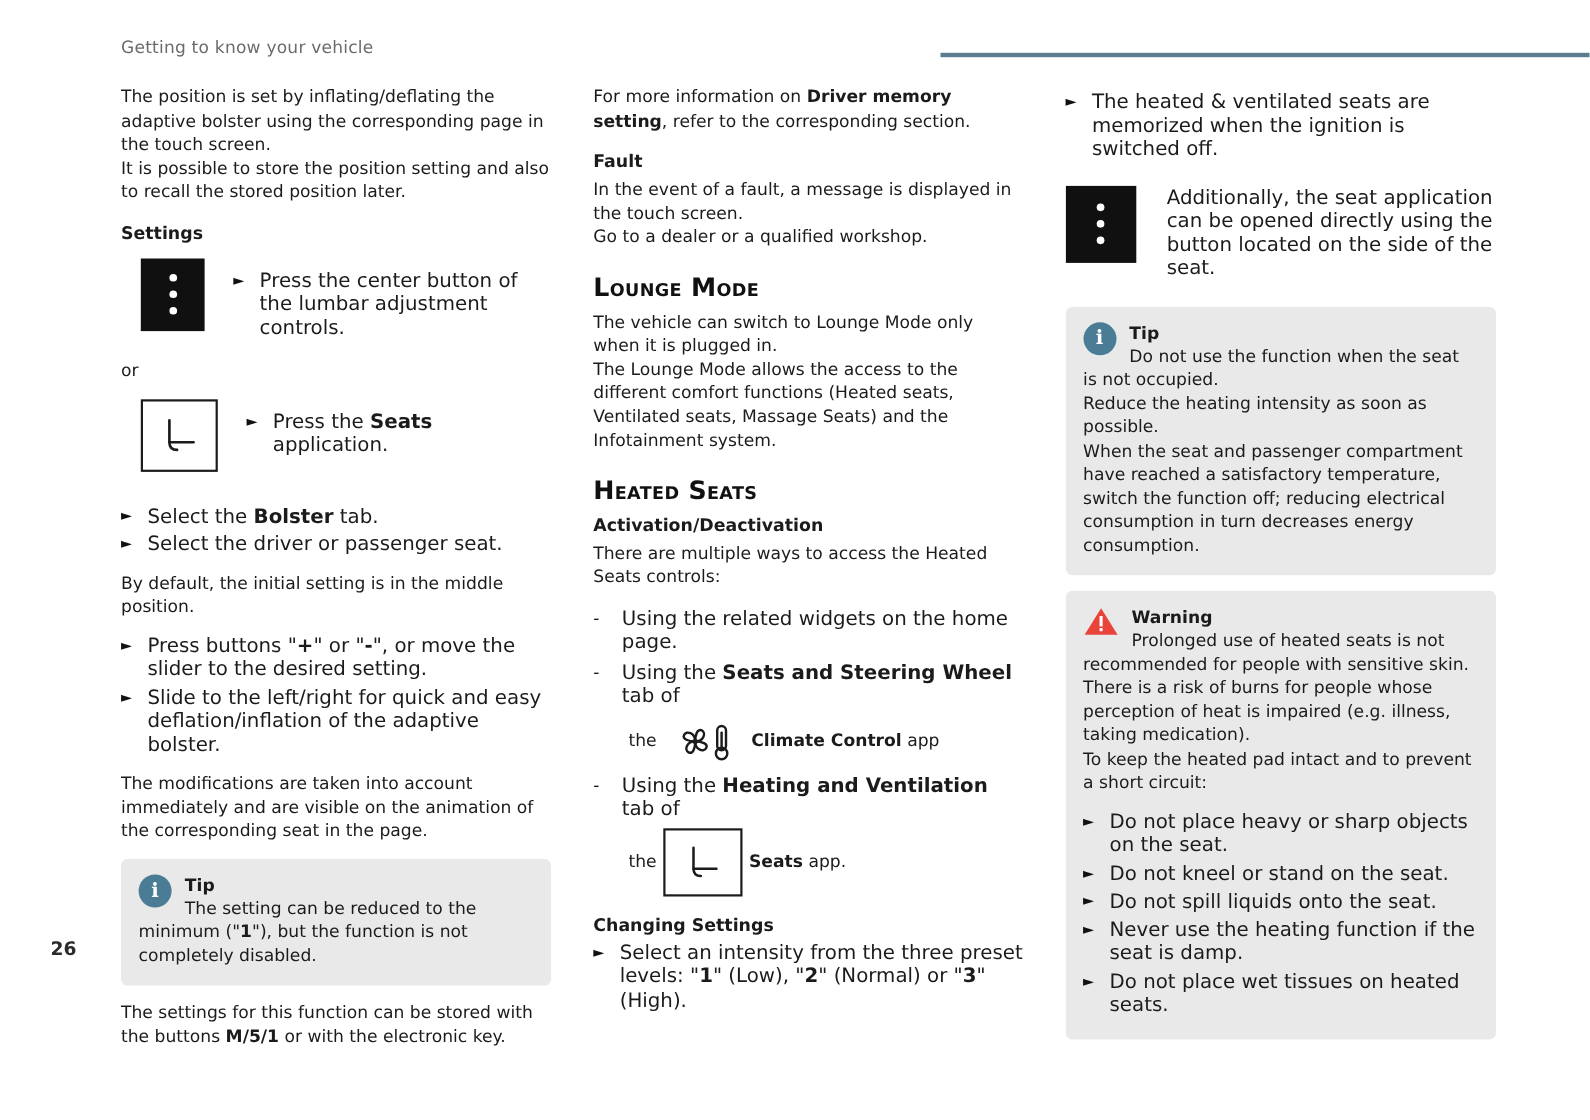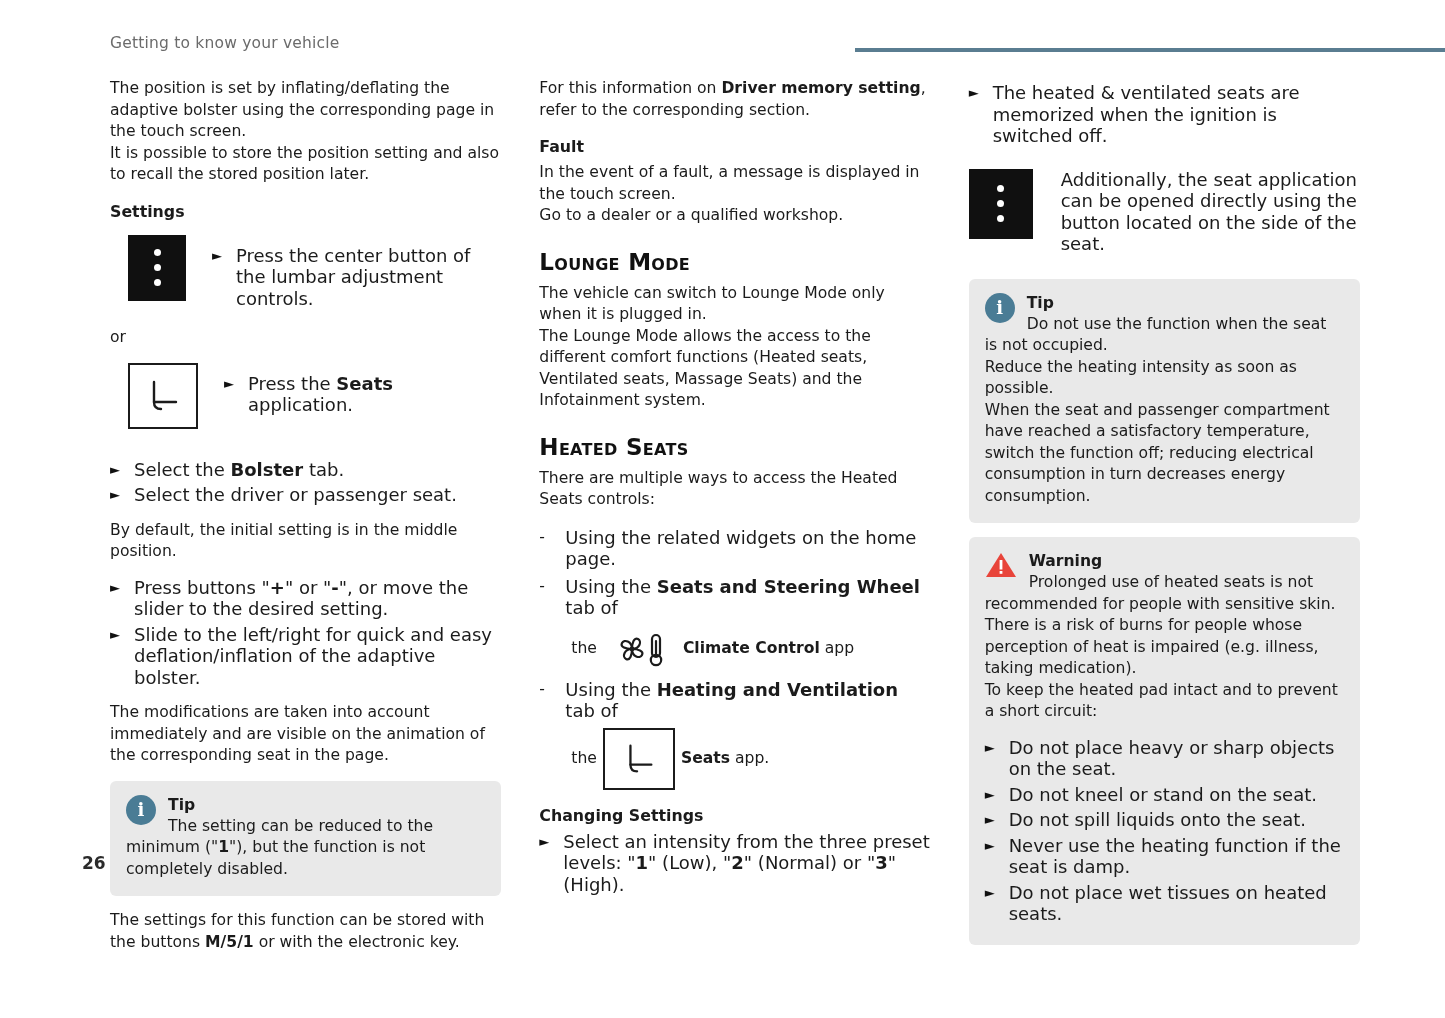--- a/index.html
+++ b/index.html
@@ -221,21 +221,20 @@
     line-height: 21.5px;
   }
   
   .page-number {
     position: absolute;
     left: 46px;
     bottom: 30px;
     font-size: 17px;
     font-weight: bold;
     color: #2b2b2b;
-    margin-left: 36px;
   }
   .big-btn-icon {
     width: 64px;
     height: 70px;
     background: #101010;
     display: flex;
     flex-direction: column;
     align-items: center;
     justify-content: center;
     flex: 0 0 auto;
@@ -329,31 +328,32 @@
             <div class="tip-body">The setting can be reduced to the</div>
           </div>
         </div>
         <div class="tip-body"><span>minimum ("</span><span class="bold">1</span><span>"), but the function is not completely disabled.</span></div>
       </div>
 
       <p><span>The settings for this function can be stored with the buttons </span><span class="bold">M/5/1</span><span> or with the electronic key.</span></p>
     </div>
 
     <div class="col">
-      <p><span>For this information on </span><span class="bold">Driver memory setting</span><span>, refer to the corresponding section.</span></p>
+      <p><span>For more information on </span><span class="bold">Driver memory setting</span><span>, refer to the corresponding section.</span></p>
 
       <div class="subhead">Fault</div>
       <p>In the event of a fault, a message is displayed in the touch screen.</p>
       <p>Go to a dealer or a qualified workshop.</p>
 
       <div class="section-title">Lounge Mode</div>
       <p>The vehicle can switch to Lounge Mode only when it is plugged in.</p>
       <p>The Lounge Mode allows the access to the different comfort functions (Heated seats, Ventilated seats, Massage Seats) and the Infotainment system.</p>
 
       <div class="section-title">Heated Seats</div>
+      <div class="subhead" style="margin-top:6px;">Activation/Deactivation</div>
       <p>There are multiple ways to access the Heated Seats controls:</p>
 
       <div class="gap-s"></div>
 
       <div class="dash-row">
         <div class="dash">-</div>
         <div class="bullet-text">Using the related widgets on the home page.</div>
       </div>
 
       <div class="dash-row">

